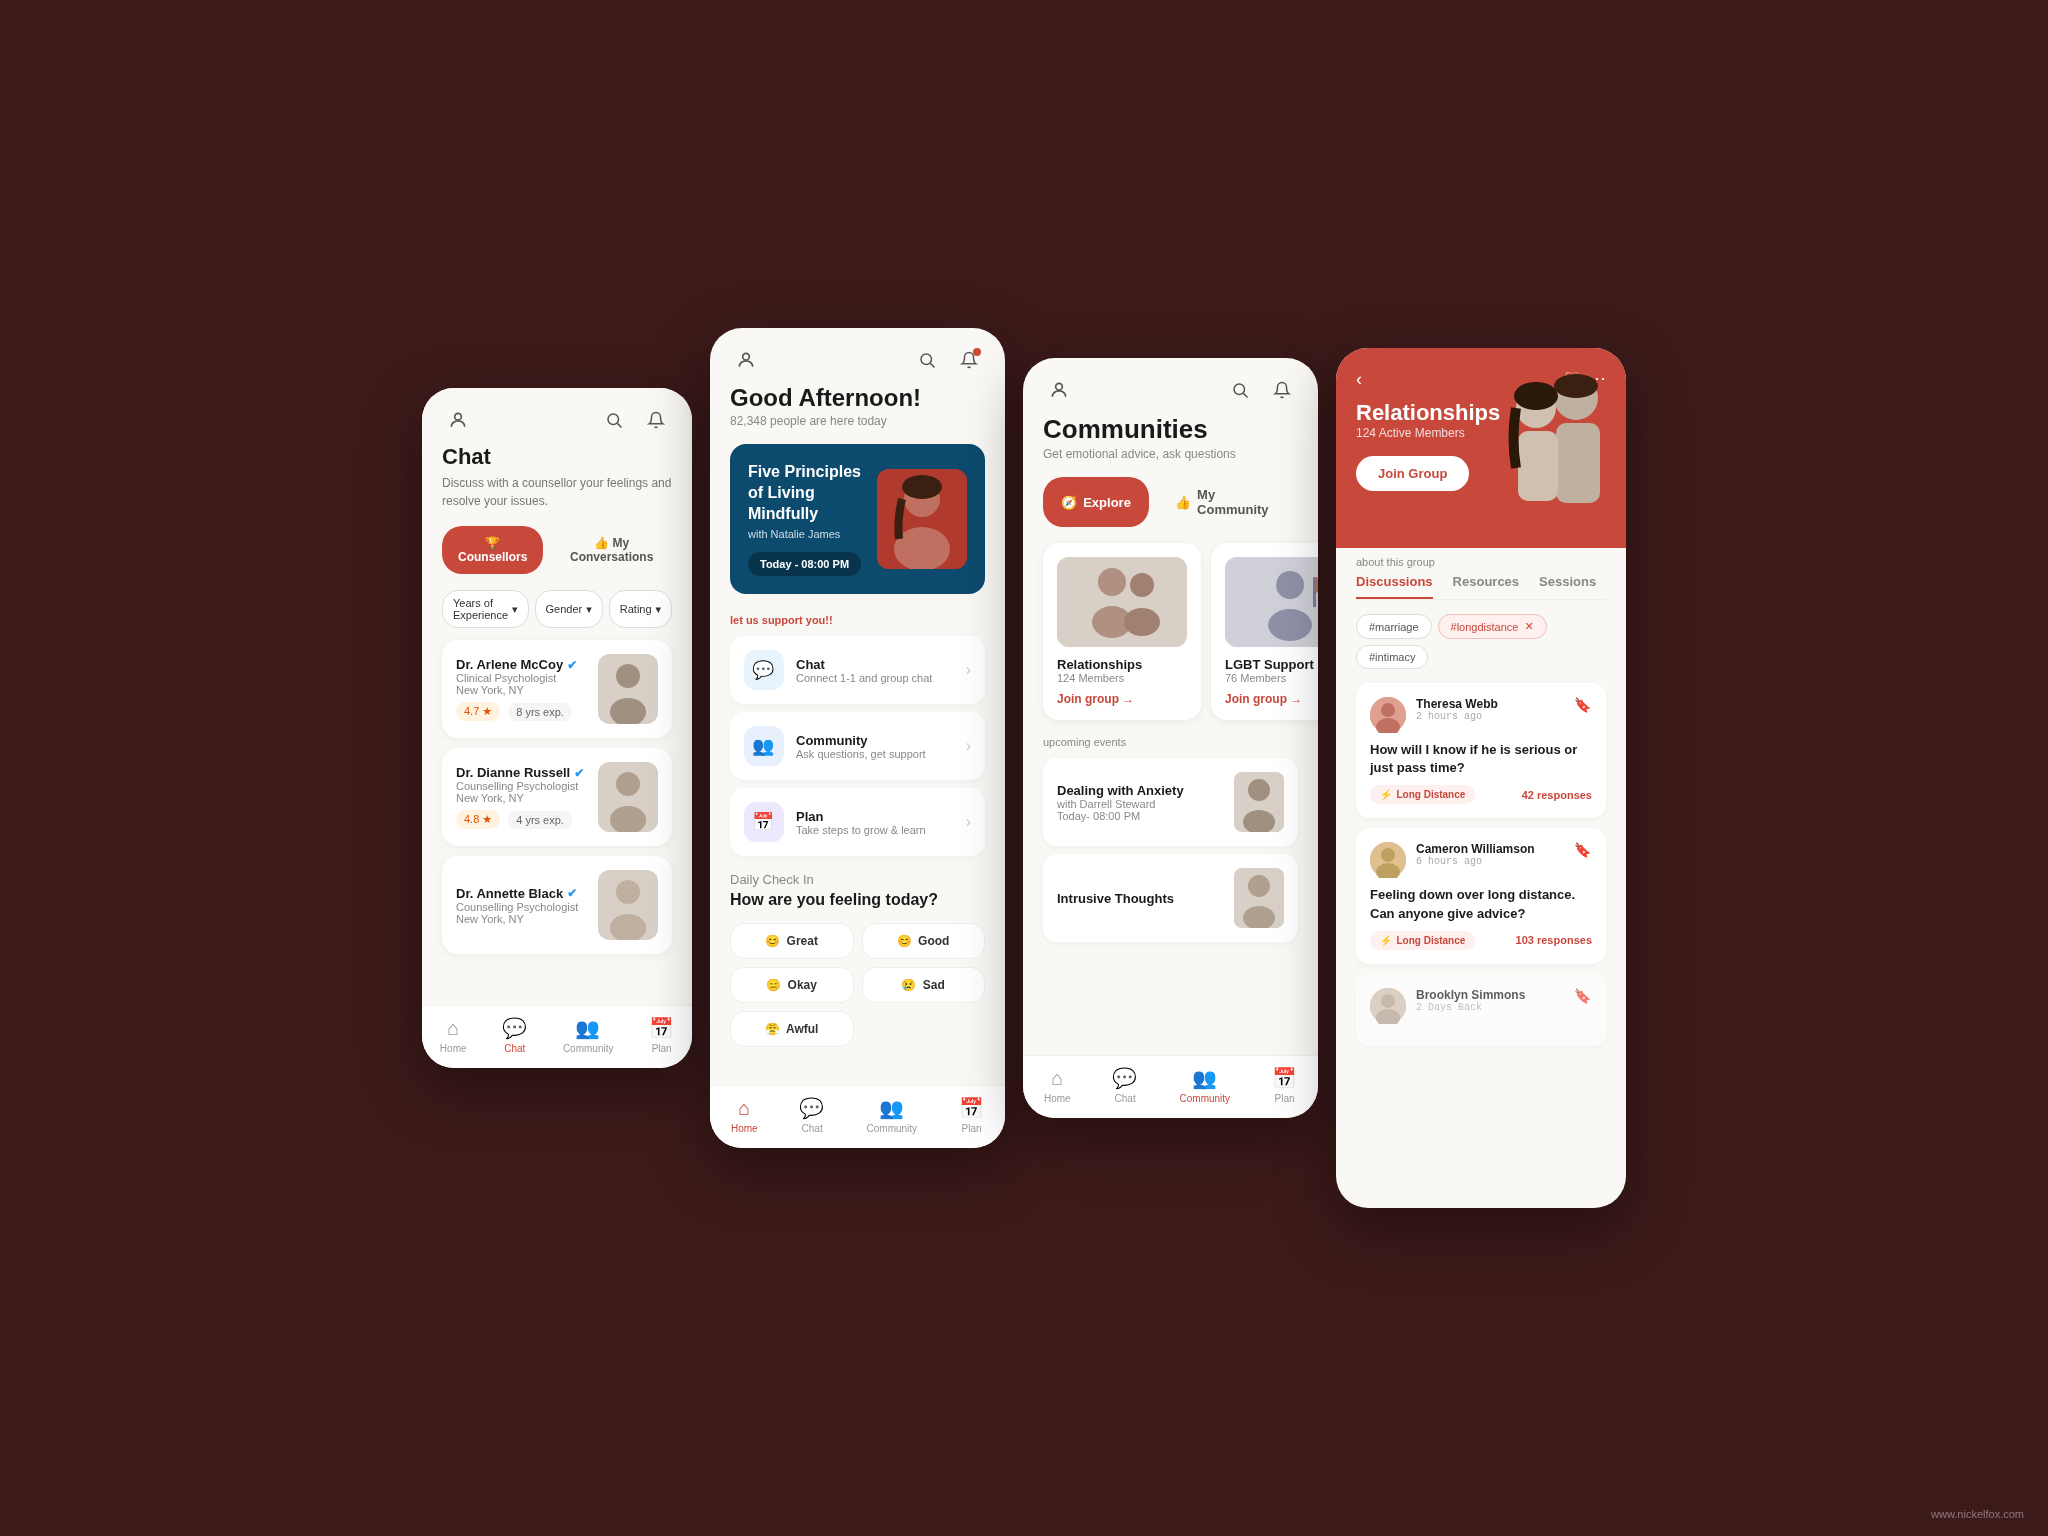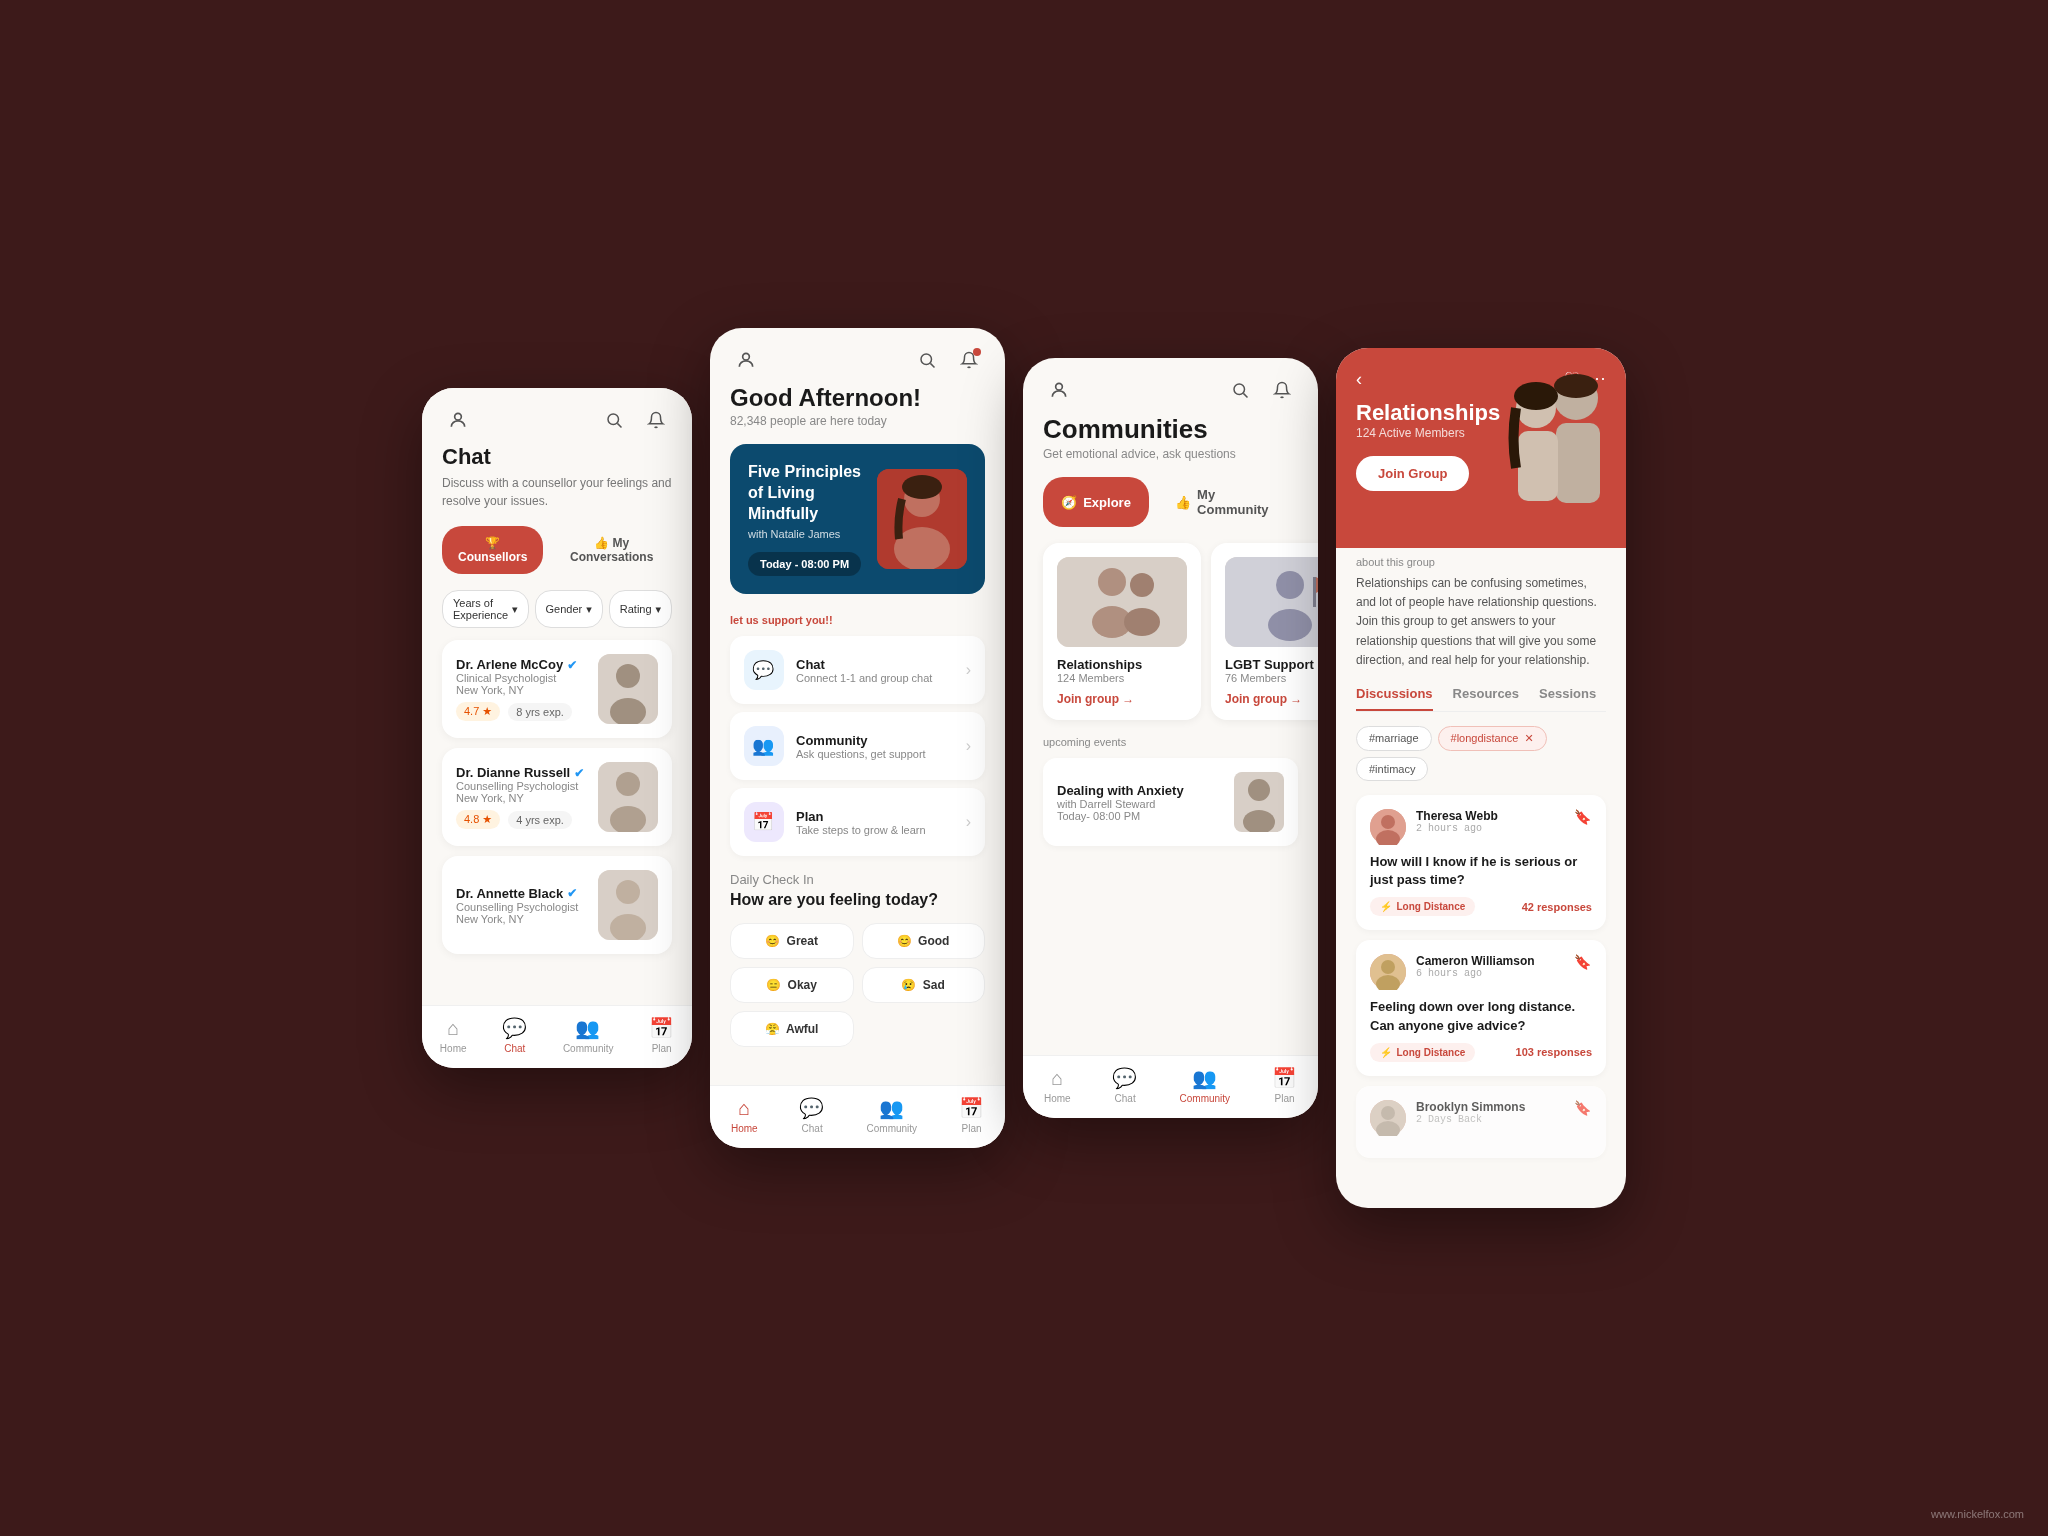--- a/index.html
+++ b/index.html
@@ -576,20 +576,32 @@
           </div>
           <div class="event-avatar">
             <svg viewBox="0 0 50 60" width="50" height="60">
               <rect width="50" height="60" rx="8" fill="#d8cfc7"></rect>
               <circle cx="25" cy="18" r="11" fill="#a09080"></circle>
               <ellipse cx="25" cy="50" rx="16" ry="12" fill="#a09080"></ellipse>
             </svg>
           </div>
         </div>
 
+        <div class="event-card">
+          <div class="event-info">
+            <div class="event-title">Intrusive Thoughts</div>
+          </div>
+          <div class="event-avatar">
+            <svg viewBox="0 0 50 60" width="50" height="60">
+              <rect width="50" height="60" rx="8" fill="#d8cfc7"></rect>
+              <circle cx="25" cy="18" r="11" fill="#b0a090"></circle>
+              <ellipse cx="25" cy="50" rx="16" ry="12" fill="#b0a090"></ellipse>
+            </svg>
+          </div>
+        </div>
       </div>
     </div>
 
     <nav class="bottom-nav">
       <div class="nav-item">
         <span class="nav-icon">⌂</span>
         <span>Home</span>
       </div>
       <div class="nav-item">
         <span class="nav-icon">💬</span>
@@ -630,21 +642,20 @@
           <ellipse cx="80" cy="28" rx="22" ry="12" fill="#3a2010"></ellipse>
 
           <ellipse cx="40" cy="38" rx="22" ry="14" fill="#2a1808"></ellipse>
           <path d="M20 50 Q15 80 20 110" stroke="#2a1808" stroke-width="10" fill="none"></path>
         </svg>
       </div>
     </div>
 
     <div class="screen-4-content">
       <div class="about-label">about this group</div>
-      <div class="about-text">Relationships can be confusing sometimes, and lot of people have relationship questions. Join this group to get answers to your relationship questions that will give you some direction, and real help for your relationship.</div>
 
       <div class="screen4-tabs">
         <div class="screen4-tab active">Discussions</div>
         <div class="screen4-tab">Resources</div>
         <div class="screen4-tab">Sessions</div>
       </div>
 
       <div class="tag-row">
         <span class="tag tag-outline">#marriage</span>
         <span class="tag tag-filled">#longdistance <span style="margin-left:2px;cursor:pointer">✕</span></span>

